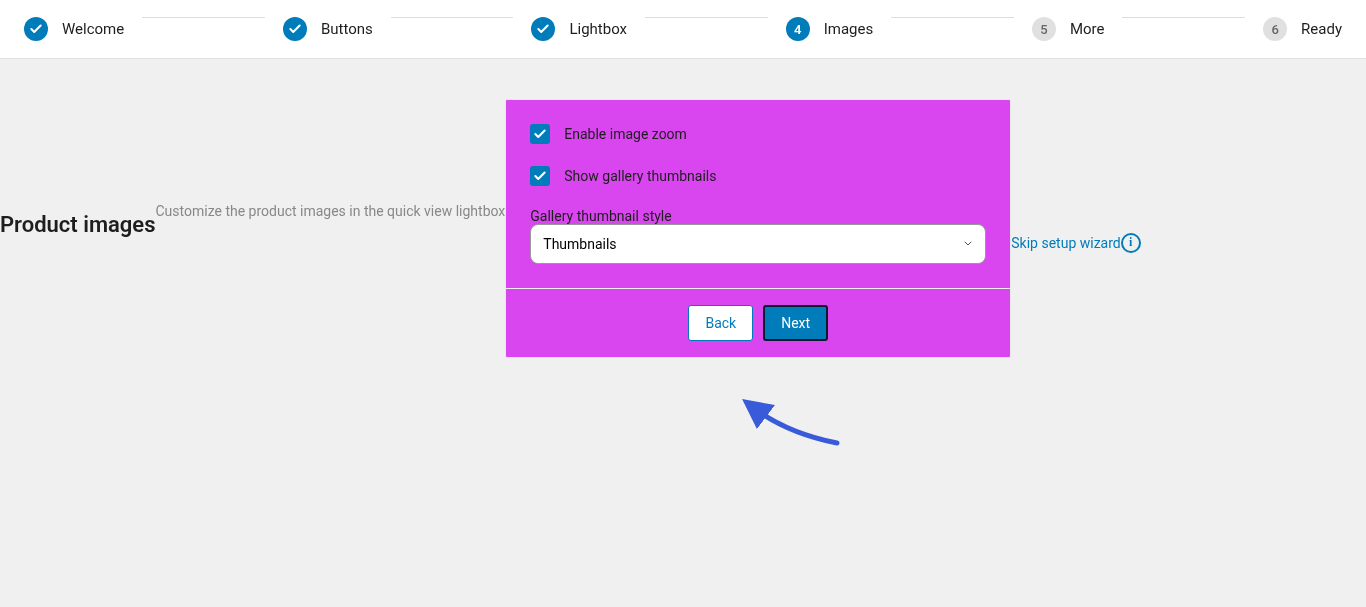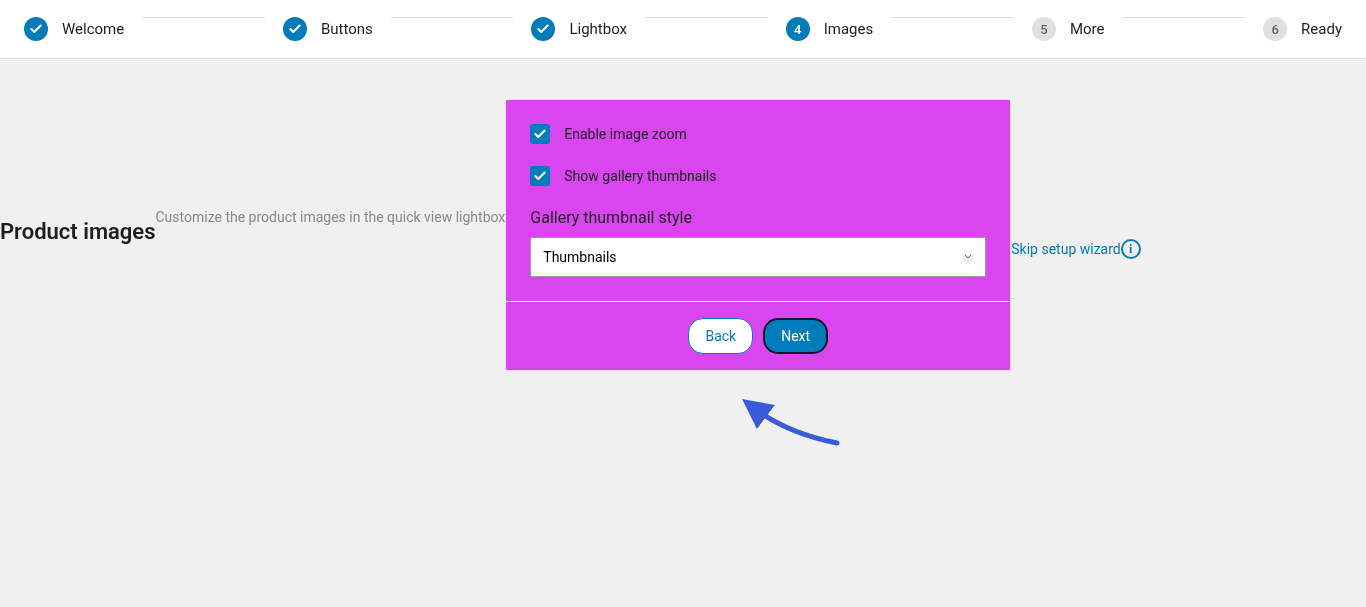--- a/index.html
+++ b/index.html
@@ -116,34 +116,33 @@
     .checkbox svg {
       width: 14px;
       height: 14px;
       color: #fff;
     }
     .checkbox-label {
       font-size: 14px;
       color: #1e1e1e;
     }
     .field-label {
-      font-size: 16px;
+      font-size: 14px;
       color: #1e1e1e;
-      margin-bottom: 10px;
       margin-top: 4px;
     }
     .select-wrap {
       position: relative;
       width: 100%;
     }
     .select {
       width: 100%;
       height: 40px;
       border: 1px solid #999;
-      border-radius: 0;
+      border-radius: 8px;
       padding: 0 12px;
       font-size: 14px;
       display: flex;
       align-items: center;
       cursor: pointer;
       background: #fff;
     }
     .select-chevron {
       position: absolute;
       right: 12px;
@@ -155,21 +154,21 @@
       border-top: 1px solid #eee;
       padding: 16px 24px;
       display: flex;
       justify-content: center;
       gap: 10px;
       position: relative;
     }
     .btn {
       height: 36px;
       padding: 0 16px;
-      border-radius: 15px;
+      border-radius: 3px;
       font-size: 14px;
       cursor: pointer;
       display: flex;
       align-items: center;
       justify-content: flex-start;
     }
     .btn-secondary {
       background: #fff;
       border: 1px solid #007cba;
       color: #007cba;

